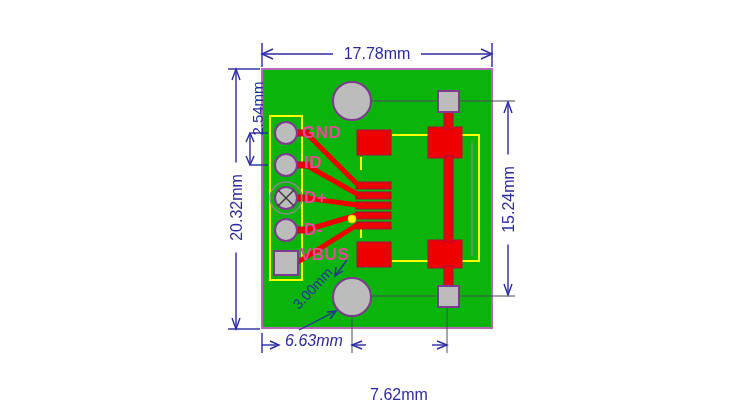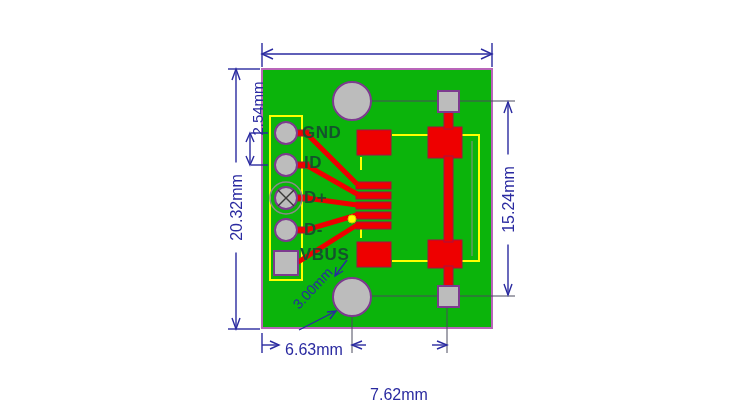--- a/index.html
+++ b/index.html
@@ -9,21 +9,21 @@
   }
   .stage svg{position:absolute;left:0;top:0;}
   .dim-text{
     position:absolute;color:#2a2aa0;font-size:16px;line-height:17px;
     text-align:center;white-space:nowrap;font-weight:400;
   }
   .dim-bg{background:#ffffff;}
   .rot90{transform:rotate(-90deg);transform-origin:center center;}
   .rot45{transform:rotate(-47deg);transform-origin:center center;font-size:14px;}
   .pin-label{
-    position:absolute;color:#14532d;font-size:17px;font-weight:bold;
+    position:absolute;color:#ec4899;font-size:17px;font-weight:bold;
     line-height:18px;white-space:nowrap;letter-spacing:0.5px;
   }
 </style>
 </head>
 <body>
 
 <div class="stage">
 
   <svg width="750" height="400" viewBox="0 0 750 400">
 
@@ -134,28 +134,29 @@
 
       <g>
         <line x1="347" y1="260" x2="335" y2="276"></line>
         <path d="M336,267 L335,276 L343,271"></path>
         <line x1="299" y1="330" x2="336" y2="311"></line>
         <path d="M327,312 L336,311 L330,319"></path>
       </g>
     </g>
   </svg>
 
+  <div class="dim-text dim-bg" style="left:333px;top:45px;width:88px;">17.78mm</div>
 
   <div class="dim-text dim-bg rot90" style="left:191px;top:199px;width:90px;">20.32mm</div>
 
   <div class="dim-text rot90" style="left:221px;top:100px;width:72px;font-size:15px;">2.54mm</div>
 
   <div class="dim-text dim-bg rot90" style="left:463px;top:191px;width:90px;">15.24mm</div>
 
-  <div class="dim-text" style="left:283px;top:341px;width:62px;">6.63mm</div>
+  <div class="dim-text" style="left:283px;top:332px;width:62px;font-style:italic;">6.63mm</div>
 
   <div class="dim-text dim-bg" style="left:364px;top:349px;width:70px;margin-top:37px;">7.62mm</div>
 
   <div class="dim-text rot45" style="left:281px;top:280px;width:64px;">3.00mm</div>
 
   <div class="pin-label" style="left:302px;top:124px;">GND</div>
   <div class="pin-label" style="left:304px;top:154px;">ID</div>
   <div class="pin-label" style="left:304px;top:189px;">D+</div>
   <div class="pin-label" style="left:304px;top:221px;">D-</div>
   <div class="pin-label" style="left:300px;top:246px;">VBUS</div>

